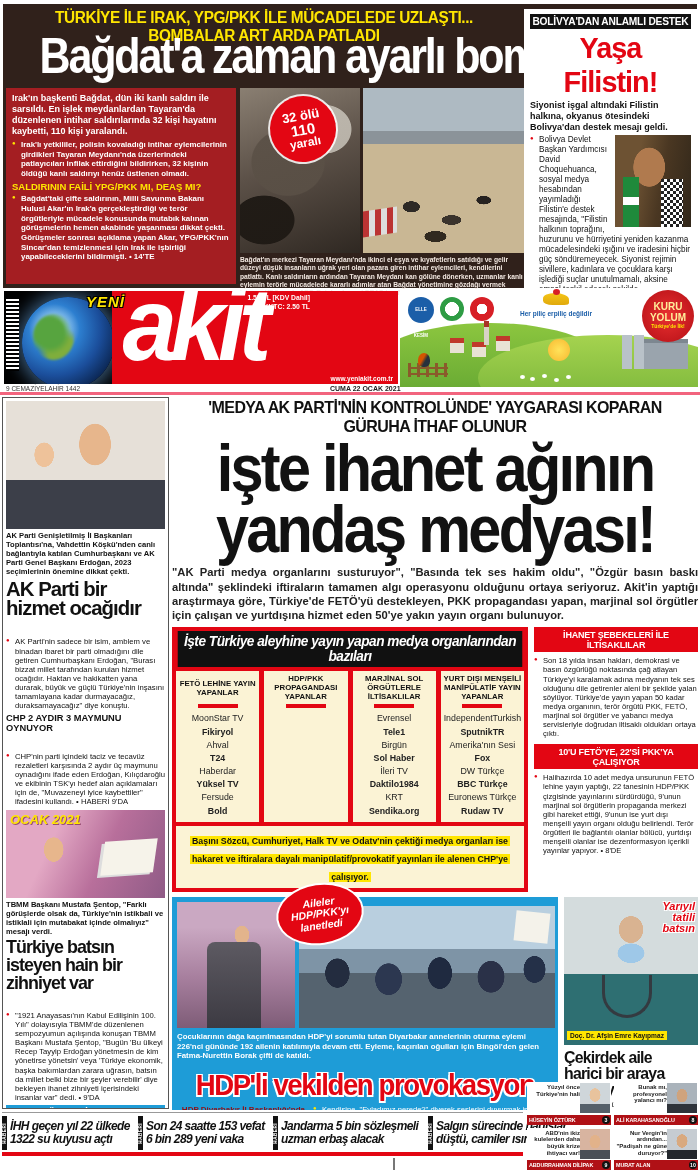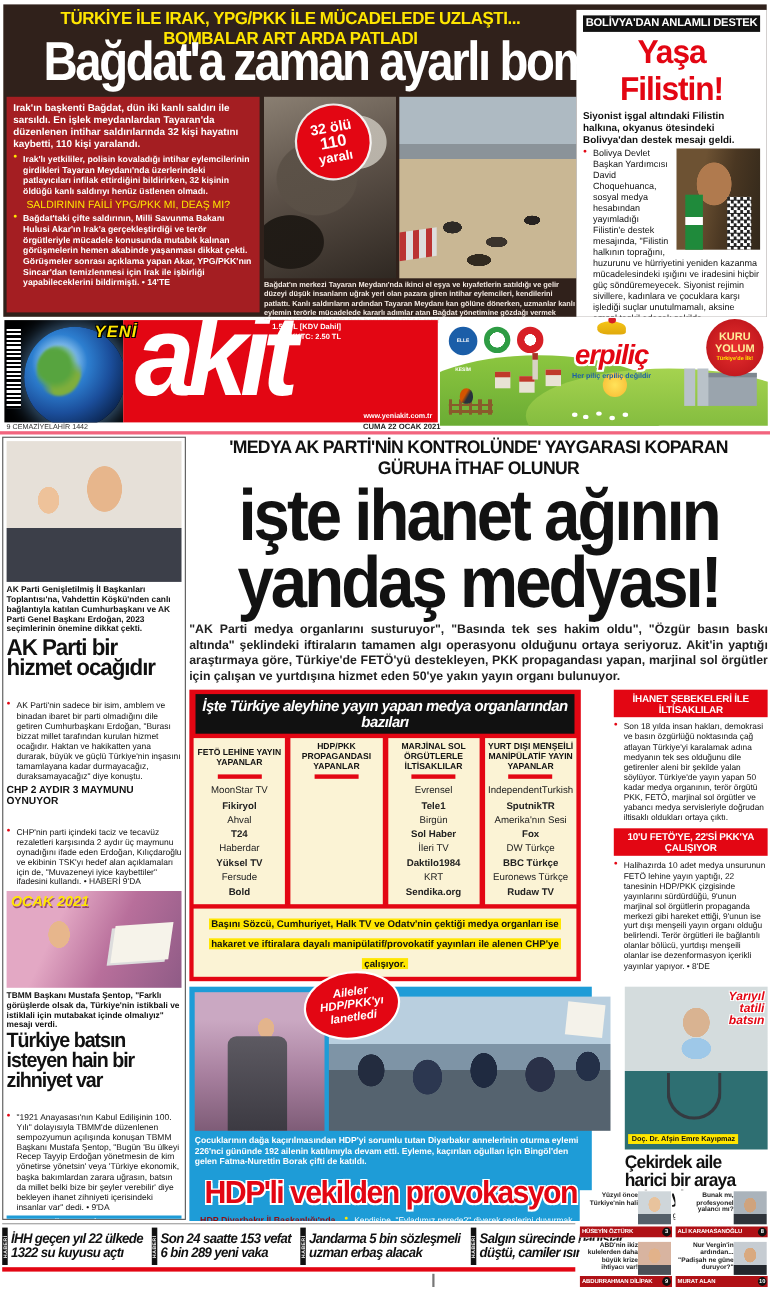--- a/index.html
+++ b/index.html
@@ -12,21 +12,21 @@
              font-size:16px;letter-spacing:-.4px;transform:scaleX(.96);}
   .tb-headline{left:0;top:23px;width:522px;text-align:center;color:#fff;font-weight:bold;
                font-size:50px;letter-spacing:-2.5px;transform:scaleX(.86);white-space:nowrap;}
   .tb-leftbox{left:3px;top:84px;width:230px;height:196px;background:#a41e22;color:#fff;
               padding:5px 6px;box-sizing:border-box;overflow:hidden;}
   .tb-intro{font-size:9px;font-weight:bold;line-height:1.22;margin:0 0 3px 0;}
   .bullet{position:relative;padding-left:9px;margin:0 0 3px 0;}
   .bullet::before{content:"●";position:absolute;left:0;top:0;font-size:6px;}
   .tb-leftbox .bullet{font-size:7.9px;line-height:1.22;font-weight:bold;}
   .tb-leftbox .bullet::before{color:#ffe600;}
-  .tb-subhead{color:#ffe600;font-weight:normal;font-size:9.5px;margin:2px 12px;}
+  .tb-subhead{color:#ffe600;font-weight:bold;font-size:9.5px;margin:2px 0;}
   .tb-photos{left:237px;top:84px;width:284px;height:165px;}
   .ph{position:absolute;overflow:hidden;}
   .ph-smoke{left:0;top:0;width:120px;height:165px;
     background:
      radial-gradient(45px 40px at 70% 25%,rgba(200,195,185,.85) 0 60%,transparent 62%),
      radial-gradient(60px 55px at 40% 45%,rgba(90,80,70,.9) 0 60%,transparent 62%),
      radial-gradient(50px 40px at 20% 80%,rgba(30,25,20,.95) 0 60%,transparent 62%),
      linear-gradient(160deg,#8a7f72 0%,#5c5148 45%,#2f2822 100%);}
   .ph-market{left:123px;top:0;width:161px;height:165px;
     background:
@@ -148,21 +148,21 @@
   .lc-bluebar{background:#1e9cd7;color:#fff;font-weight:bold;font-style:italic;font-size:9.3px;
     text-align:center;padding:2px 0;margin:3px 0 2px;}
   
   .main{left:172px;top:397px;width:526px;height:713px;overflow:hidden;}
   .m-kicker{font-size:16.5px;font-weight:bold;text-align:center;letter-spacing:-.6px;
     transform:scaleX(.97);margin:1px 0 0;}
   .m-headline{font-size:66px;font-weight:bold;text-align:center;letter-spacing:-3px;
     line-height:.92;transform:scaleX(.9);color:#121212;margin-top:2px;}
   .m-para{font-size:11.2px;font-weight:bold;line-height:1.27;text-align:justify;margin:6px 0 5px;
     color:#222;}
-  .row{display:flex;align-items:flex-start;gap:24px;}
+  .row{display:flex;align-items:flex-start;}
   
   .mtable{width:356px;background:#e30613;padding:4px;box-sizing:border-box;}
   .mt-header{background:#111;color:#fff;font-weight:bold;font-style:italic;font-size:13.8px;
     text-align:center;padding:3px 0;letter-spacing:-.5px;transform:scaleX(.99);}
   .mt-cols{display:flex;gap:5px;margin-top:4px;}
   .mcol{flex:1;background:#fbf3d5;padding:4px 2px;text-align:center;}
   .mcol-title{font-size:7.8px;font-weight:bold;line-height:1.15;min-height:27px;
     display:flex;align-items:center;justify-content:center;}
   .mcol-bar{width:40px;height:4px;background:#e30613;margin:2px auto 4px;}
   .mcol .items p{margin:0;font-size:8.8px;line-height:1.5;color:#222;text-align:center;}
@@ -318,21 +318,20 @@
     <div class="church"></div>
     <div class="factory"></div>
     <div class="fence"></div>
     <div class="rooster"></div>
     <div class="chick" style="left:120px;bottom:8px;"></div>
     <div class="stamp st-blue">ELLE KESİM</div>
     <div class="stamp st-green"></div>
     <div class="stamp st-red"></div>
     <div class="brandwrap">
       <div class="roostertop"></div>
-      <div class="brand">erpiliç</div>
       <div class="slogan">Her piliç erpiliç değildir</div>
     </div>
     <div class="kuru">
       <span class="k1">KURU YOLUM</span>
       <span class="k2">Türkiye'de İlk!</span>
     </div>
   </div>
   <div class="abs pinkline"></div>
 
   <div class="abs leftcol">

